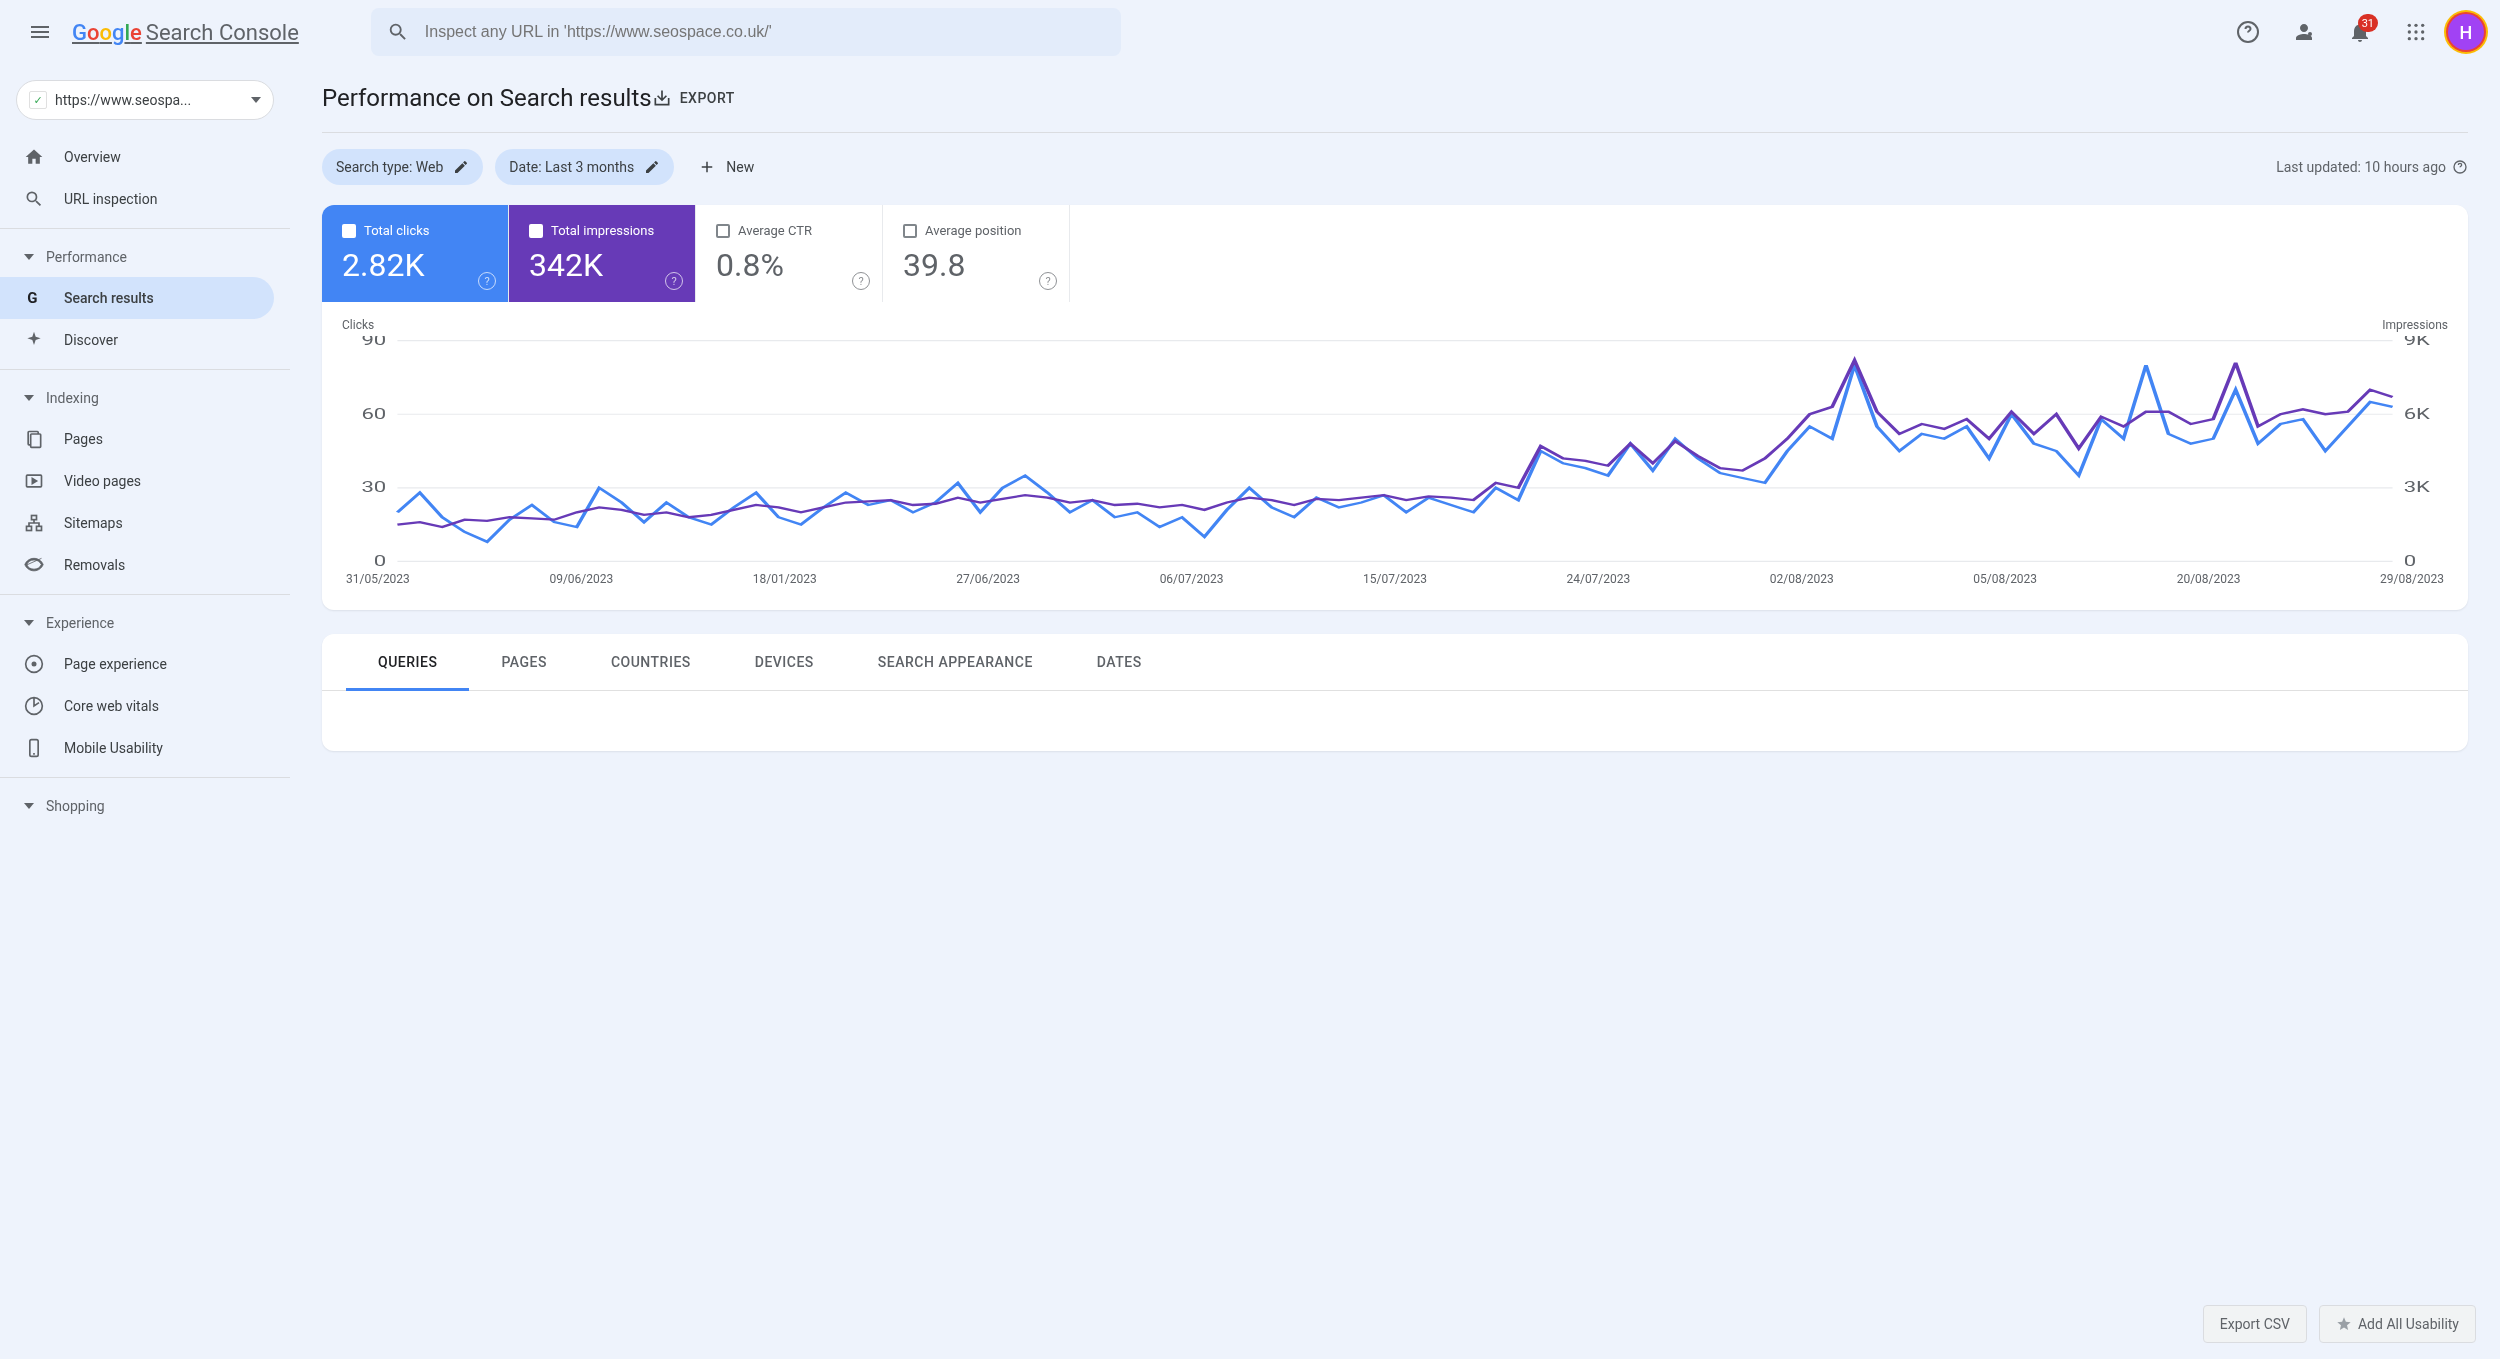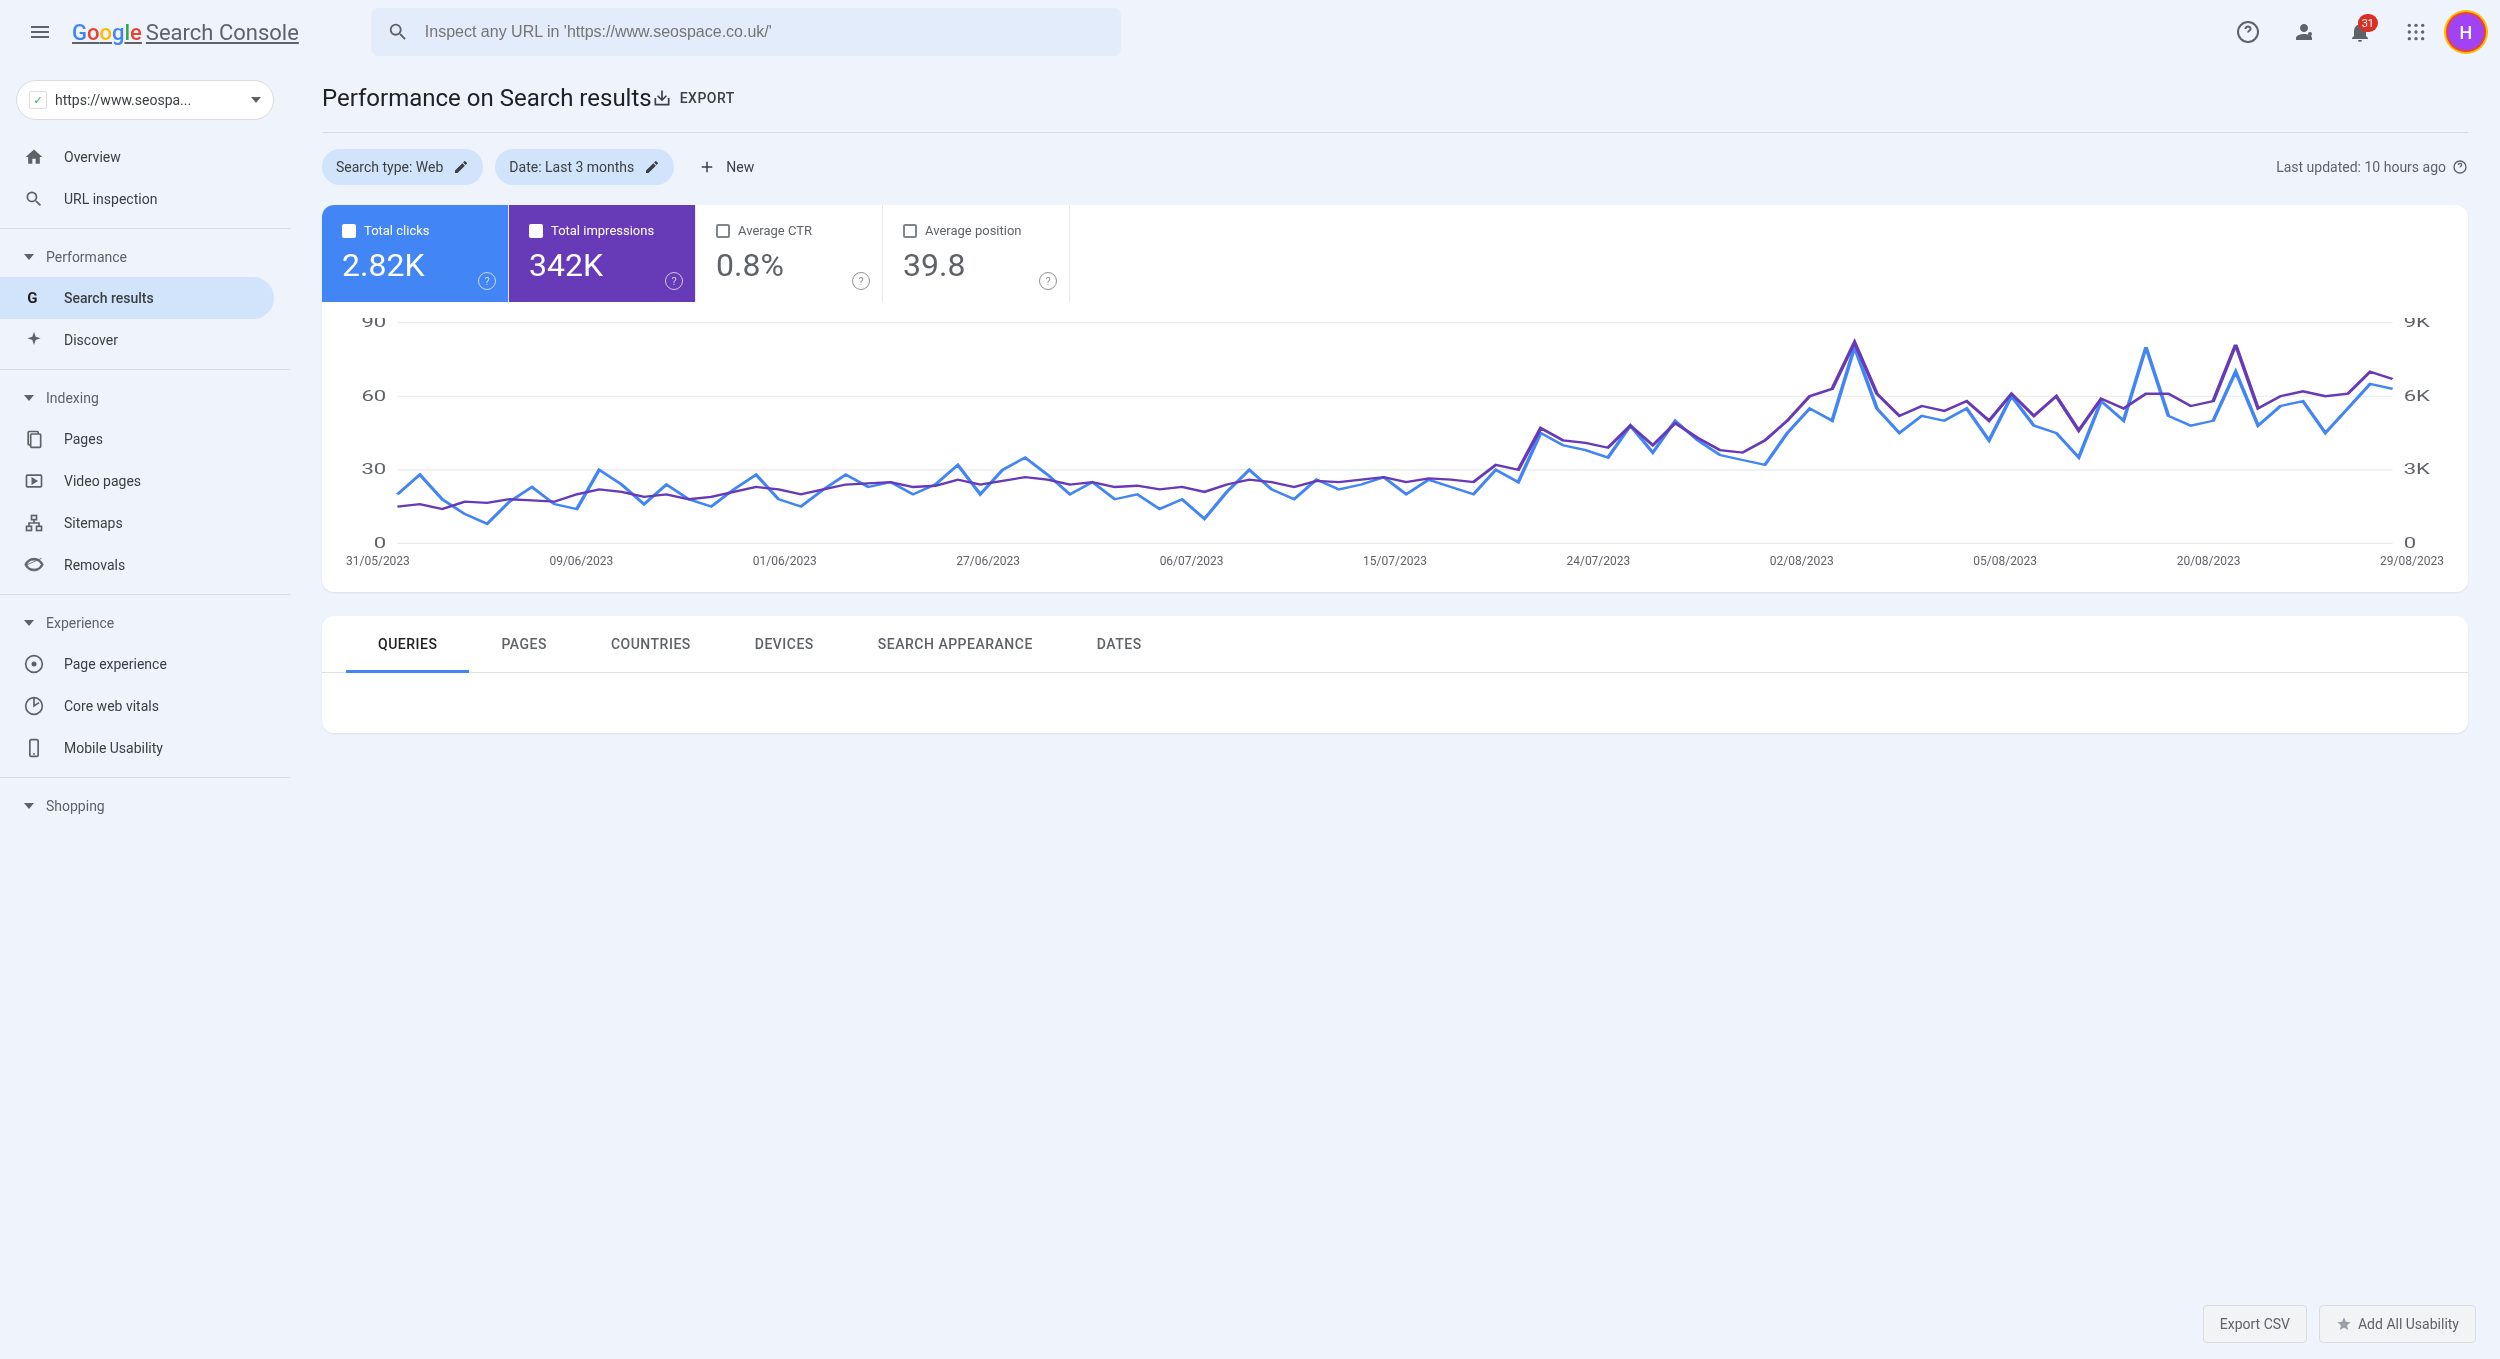--- a/index.html
+++ b/index.html
@@ -331,40 +331,44 @@
           <div class="metric-label">
               <span class="chk"></span>
               <span>Average position</span>
             </div>
           <div class="metric-value">39.8</div>
           <div class="metric-help">?</div>
         </div>
       </div>
 
       <div class="chart-wrap">
+        <div class="chart-labels">
+          <span>Clicks</span>
+          <span>Impressions</span>
+        </div>
         <svg class="chart-svg" id="chart-svg" preserveAspectRatio="none" viewBox="0 0 1140 200">
             <line x1="30" y1="196" x2="1110" y2="196" stroke="#e8eaed" stroke-width="1"></line>
             <text x="24" y="200" text-anchor="end" font-size="12" fill="#5f6368">0</text>
             <text x="1116" y="200" text-anchor="start" font-size="12" fill="#5f6368">0</text>
             <line x1="30" y1="132" x2="1110" y2="132" stroke="#e8eaed" stroke-width="1"></line>
             <text x="24" y="136" text-anchor="end" font-size="12" fill="#5f6368">30</text>
             <text x="1116" y="136" text-anchor="start" font-size="12" fill="#5f6368">3K</text>
             <line x1="30" y1="68" x2="1110" y2="68" stroke="#e8eaed" stroke-width="1"></line>
             <text x="24" y="72" text-anchor="end" font-size="12" fill="#5f6368">60</text>
             <text x="1116" y="72" text-anchor="start" font-size="12" fill="#5f6368">6K</text>
             <line x1="30" y1="4" x2="1110" y2="4" stroke="#e8eaed" stroke-width="1"></line>
             <text x="24" y="8" text-anchor="end" font-size="12" fill="#5f6368">90</text>
             <text x="1116" y="8" text-anchor="start" font-size="12" fill="#5f6368">9K</text>
             <polyline points="30,153.33333333333334 42.13483146067416,136.26666666666665 54.26966292134831,157.6 66.40449438202248,170.4 78.53932584269663,178.93333333333334 90.67415730337078,159.73333333333335 102.80898876404494,146.93333333333334 114.9438202247191,161.86666666666667 127.07865168539325,166.13333333333333 139.2134831460674,132 151.34831460674155,144.8 163.48314606741573,161.86666666666667 175.61797752808988,144.8 187.75280898876403,157.6 199.8876404494382,164 212.02247191011236,149.06666666666666 224.1573033707865,136.26666666666665 236.29213483146066,157.6 248.42696629213484,164 260.56179775280896,149.06666666666666 272.6966292134831,136.26666666666665 284.83146067415726,146.93333333333334 296.96629213483146,142.66666666666666 309.1011235955056,153.33333333333334 321.23595505617976,144.8 333.37078651685397,127.73333333333333 345.50561797752806,153.33333333333334 357.64044943820227,132 369.7752808988764,121.33333333333333 381.91011235955057,136.26666666666665 394.0449438202247,153.33333333333334 406.1797752808989,142.66666666666666 418.314606741573,157.6 430.4494382022472,153.33333333333334 442.5842696629213,166.13333333333333 454.7191011235955,157.6 466.85393258426967,174.66666666666666 478.9887640449438,151.2 491.12359550561797,132 503.2584269662922,149.06666666666666 515.3932584269662,157.6 527.5280898876405,140.53333333333333 539.6629213483145,149.06666666666666 551.7977528089888,144.8 563.9325842696629,138.4 576.0674157303371,153.33333333333334 588.2022471910112,140.53333333333333 600.3370786516854,146.93333333333334 612.4719101123595,153.33333333333334 624.6067415730337,132 636.7415730337079,142.66666666666666 648.876404494382,100 661.0112359550561,110.66666666666667 673.1460674157304,114.93333333333334 685.2808988764045,121.33333333333333 697.4157303370786,93.6 709.5505617977528,117.06666666666666 721.685393258427,89.33333333333333 733.8202247191011,106.4 745.9550561797753,119.19999999999999 758.0898876404494,123.46666666666667 770.2247191011236,127.73333333333333 782.3595505617978,100 794.4943820224719,78.66666666666666 806.629213483146,89.33333333333333 818.7640449438202,25.333333333333343 830.8988764044944,78.66666666666666 843.0337078651685,100 855.1685393258426,85.06666666666668 867.3033707865169,89.33333333333333 879.438202247191,78.66666666666666 891.5730337078651,106.4 903.7078651685393,68 915.8426966292135,93.6 927.9775280898876,100 940.1123595505618,121.33333333333333 952.2471910112359,72.26666666666665 964.3820224719101,89.33333333333333 976.5168539325844,25.333333333333343 988.6516853932584,85.06666666666668 1000.7865168539325,93.6 1012.9213483146067,89.33333333333333 1025.056179775281,46.66666666666666 1037.191011235955,93.6 1049.325842696629,76.53333333333333 1061.4606741573034,72.26666666666665 1073.5955056179776,100 1085.7303370786517,78.66666666666666 1097.8651685393259,57.33333333333334 1110,61.60000000000002" fill="none" stroke="#4285f4" stroke-width="2"></polyline>
             <polyline points="30,164 42.13483146067416,161.86666666666667 54.26966292134831,166.13333333333333 66.40449438202248,159.73333333333335 78.53932584269663,160.8 90.67415730337078,157.6 102.80898876404494,158.66666666666666 114.9438202247191,159.73333333333335 127.07865168539325,153.33333333333334 139.2134831460674,149.06666666666666 151.34831460674155,151.2 163.48314606741573,155.46666666666667 175.61797752808988,153.33333333333334 187.75280898876403,157.6 199.8876404494382,155.46666666666667 212.02247191011236,151.2 224.1573033707865,146.93333333333334 236.29213483146066,149.06666666666666 248.42696629213484,153.33333333333334 260.56179775280896,149.06666666666666 272.6966292134831,144.8 284.83146067415726,143.73333333333335 296.96629213483146,142.66666666666666 309.1011235955056,146.93333333333334 321.23595505617976,145.86666666666667 333.37078651685397,140.53333333333333 345.50561797752806,144.8 357.64044943820227,141.6 369.7752808988764,138.4 381.91011235955057,140.53333333333333 394.0449438202247,144.8 406.1797752808989,142.66666666666666 418.314606741573,146.93333333333334 430.4494382022472,145.86666666666667 442.5842696629213,149.06666666666666 454.7191011235955,146.93333333333334 466.85393258426967,151.2 478.9887640449438,144.8 491.12359550561797,140.53333333333333 503.2584269662922,142.66666666666666 515.3932584269662,146.93333333333334 527.5280898876405,141.6 539.6629213483145,142.66666666666666 551.7977528089888,140.53333333333333 563.9325842696629,138.4 576.0674157303371,142.66666666666666 588.2022471910112,139.46666666666667 600.3370786516854,140.53333333333333 612.4719101123595,142.66666666666666 624.6067415730337,127.73333333333333 636.7415730337079,132 648.876404494382,95.73333333333332 661.0112359550561,106.4 673.1460674157304,108.53333333333333 685.2808988764045,112.8 697.4157303370786,93.6 709.5505617977528,110.66666666666667 721.685393258427,91.46666666666667 733.8202247191011,104.26666666666667 745.9550561797753,114.93333333333334 758.0898876404494,117.06666666666666 770.2247191011236,106.4 782.3595505617978,89.33333333333333 794.4943820224719,68 806.629213483146,61.60000000000002 818.7640449438202,21.066666666666663 830.8988764044944,65.86666666666667 843.0337078651685,85.06666666666668 855.1685393258426,76.53333333333333 867.3033707865169,80.80000000000001 879.438202247191,72.26666666666665 891.5730337078651,89.33333333333333 903.7078651685393,65.86666666666667 915.8426966292135,85.06666666666668 927.9775280898876,68 940.1123595505618,97.86666666666667 952.2471910112359,70.13333333333333 964.3820224719101,78.66666666666666 976.5168539325844,65.86666666666667 988.6516853932584,65.86666666666667 1000.7865168539325,76.53333333333333 1012.9213483146067,72.26666666666665 1025.056179775281,23.19999999999999 1037.191011235955,78.66666666666666 1049.325842696629,68 1061.4606741573034,63.73333333333335 1073.5955056179776,68 1085.7303370786517,65.86666666666667 1097.8651685393259,46.66666666666666 1110,53.06666666666666" fill="none" stroke="#673ab7" stroke-width="2"></polyline>
           </svg>
         <div class="chart-dates" id="chart-dates">
             <span>31/05/2023</span>
             <span>09/06/2023</span>
-            <span>01/06/2023</span>
+            <span>18/01/2023</span>
             <span>27/06/2023</span>
             <span>06/07/2023</span>
             <span>15/07/2023</span>
             <span>24/07/2023</span>
             <span>02/08/2023</span>
             <span>05/08/2023</span>
             <span>20/08/2023</span>
             <span>29/08/2023</span>
           </div>
       </div>

